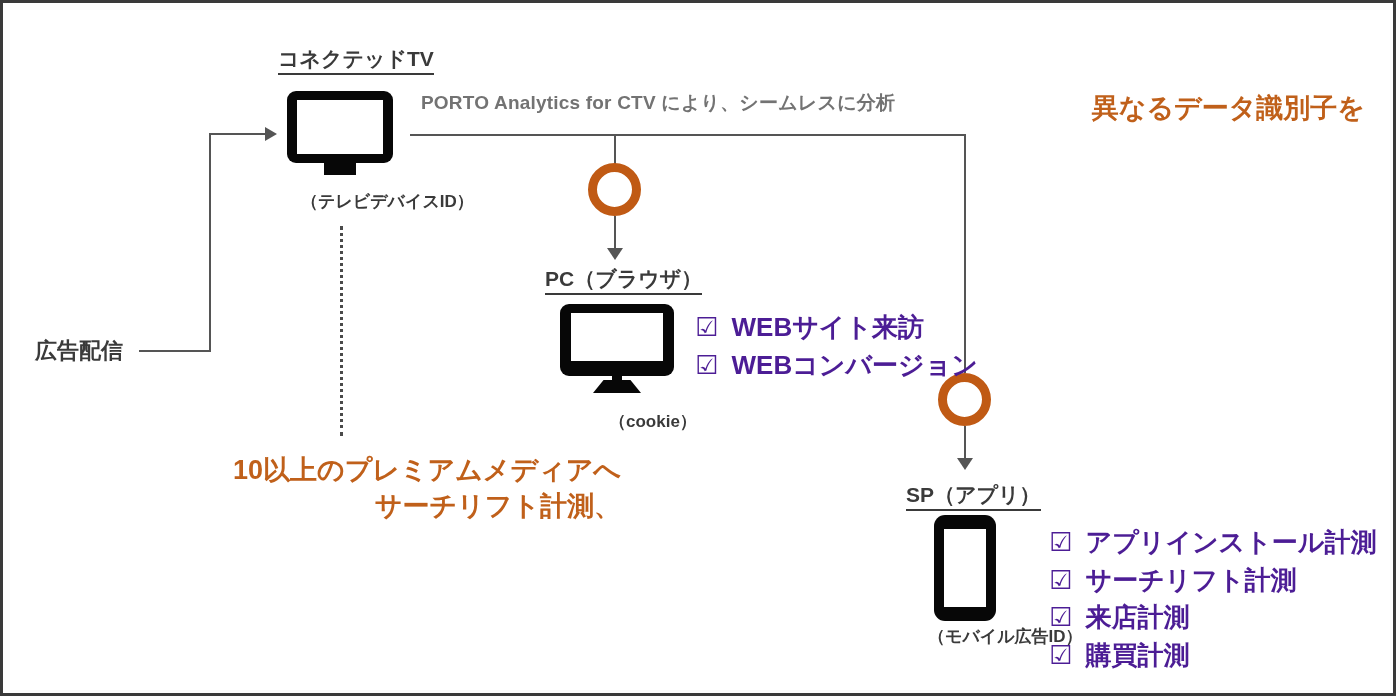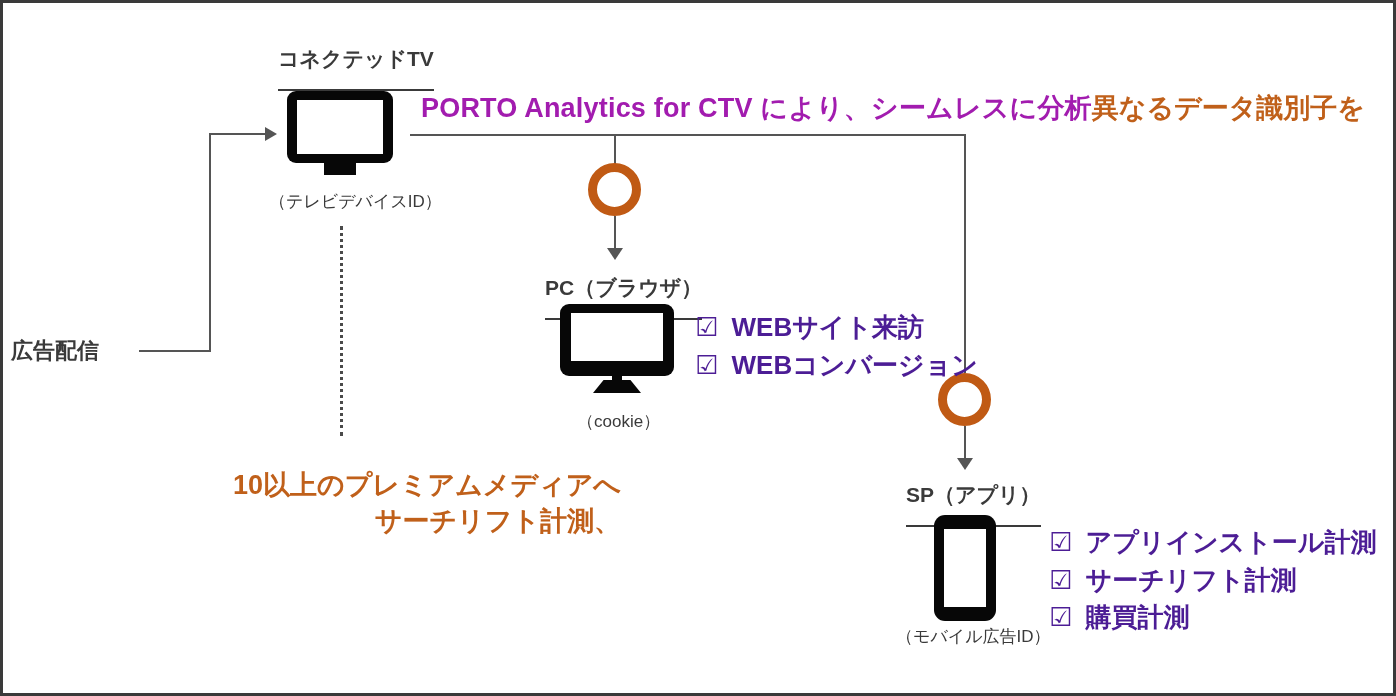--- a/index.html
+++ b/index.html
@@ -21,52 +21,53 @@
 
   .abs { position: absolute; }
 
   
   .lbl-underline {
     font-size: 21px;
     font-weight: 700;
     color: #3a3a3a;
     white-space: nowrap;
     border-bottom: 2px solid #3a3a3a;
-    padding-bottom: 19px;
+    padding-bottom: 3px;
     line-height: 1.1;
   }
   .lbl-paren {
     font-size: 17px;
-    font-weight: 400;
+    font-weight: 700;
     color: #3a3a3a;
     white-space: nowrap;
     line-height: 1.1;
+    margin-left: 32px;
   }
   .headline-dark {
-    font-size: 27px;
-    font-weight: 700;
-    color: #a21caf;
+    font-size: 19px;
+    font-weight: 700;
+    color: #737373;
     white-space: nowrap;
     letter-spacing: .2px;
   }
   .side-label {
     font-size: 22px;
     font-weight: 700;
     color: #3a3a3a;
     white-space: nowrap;
   }
   .orange-block {
     color: #C0601A;
     font-weight: 700;
     text-align: right;
     line-height: 1.32;
     white-space: nowrap;
   }
   .orange-right { font-size: 27px; }
-  .orange-bottom { font-size: 27px; margin-top: 15px; }
+  .orange-bottom { font-size: 27px; }
 
   .check-list {
     font-size: 26px;
     font-weight: 700;
     color: #4c1d95;
     line-height: 1.45;
     white-space: nowrap;
   }
   .check-list .ci { margin-right: 6px; font-weight: 400; }
   .check-row { display: block; }
@@ -155,21 +156,21 @@
     position: absolute; left: 10px; top: 14px;
     width: 42px; height: 78px;
     background: #ffffff;
   }
 </style>
 </head>
 <body>
 
 <div id="canvas">
 
-  <div class="abs side-label" style="left:8px; top:333px;">広告配信</div>
+  <div class="abs side-label" style="left:32px; top:333px;">広告配信</div>
 
   <div class="abs hline" style="left:136px; top:347px; width:72px;"></div>
 
   <div class="abs vline" style="left:206px; top:131px; height:217px;"></div>
 
   <div class="abs hline" style="left:206px; top:130px; width:56px;"></div>
   <div class="abs arrow-right" style="left:262px; top:124px;"></div>
 
   <div class="abs lbl-underline" style="left:275px; top:44px;">コネクテッドTV</div>
 
@@ -191,21 +192,21 @@
   <div class="abs vline" style="left:611px; top:131px; height:30px;"></div>
   <div class="abs ring" style="left:585px; top:160px; width:53px; height:53px;"></div>
   <div class="abs vline" style="left:611px; top:213px; height:34px;"></div>
   <div class="abs arrow-down" style="left:604px; top:245px;"></div>
 
   <div class="abs vline" style="left:961px; top:131px; height:239px;"></div>
   <div class="abs ring" style="left:935px; top:370px; width:53px; height:53px;"></div>
   <div class="abs vline" style="left:961px; top:423px; height:34px;"></div>
   <div class="abs arrow-down" style="left:954px; top:455px;"></div>
 
-  <div class="abs lbl-underline" style="left:542px; top:273px;">PC（ブラウザ）</div>
+  <div class="abs lbl-underline" style="left:542px; top:264px;">PC（ブラウザ）</div>
 
   <div class="pc-wrap" style="left:557px; top:301px;">
     <div class="pc-body">
       <div class="pc-screen"></div>
     </div>
     <div class="pc-neck"></div>
     <div class="pc-foot"></div>
   </div>
 
   <div class="abs lbl-paren" style="left:574px; top:410px;">（cookie）</div>
@@ -235,20 +236,24 @@
     <span class="check-row">
       <span class="ci">☑</span>
       <span>アプリインストール計測</span>
     </span>
     <span class="check-row">
       <span class="ci">☑</span>
       <span>サーチリフト計測</span>
     </span>
     <span class="check-row">
       <span class="ci">☑</span>
+      <span>来店計測</span>
+    </span>
+    <span class="check-row">
+      <span class="ci">☑</span>
       <span>購買計測</span>
     </span>
   </div>
 
   <div class="abs orange-block orange-right" style="left:1010px; top:88px; width:352px;">
     <div>異なるデータ識別子を</div>
   </div>
 
   <div class="abs orange-block orange-bottom" style="left:58px; top:450px; width:560px;">
     <div>10以上のプレミアムメディアへ</div>

